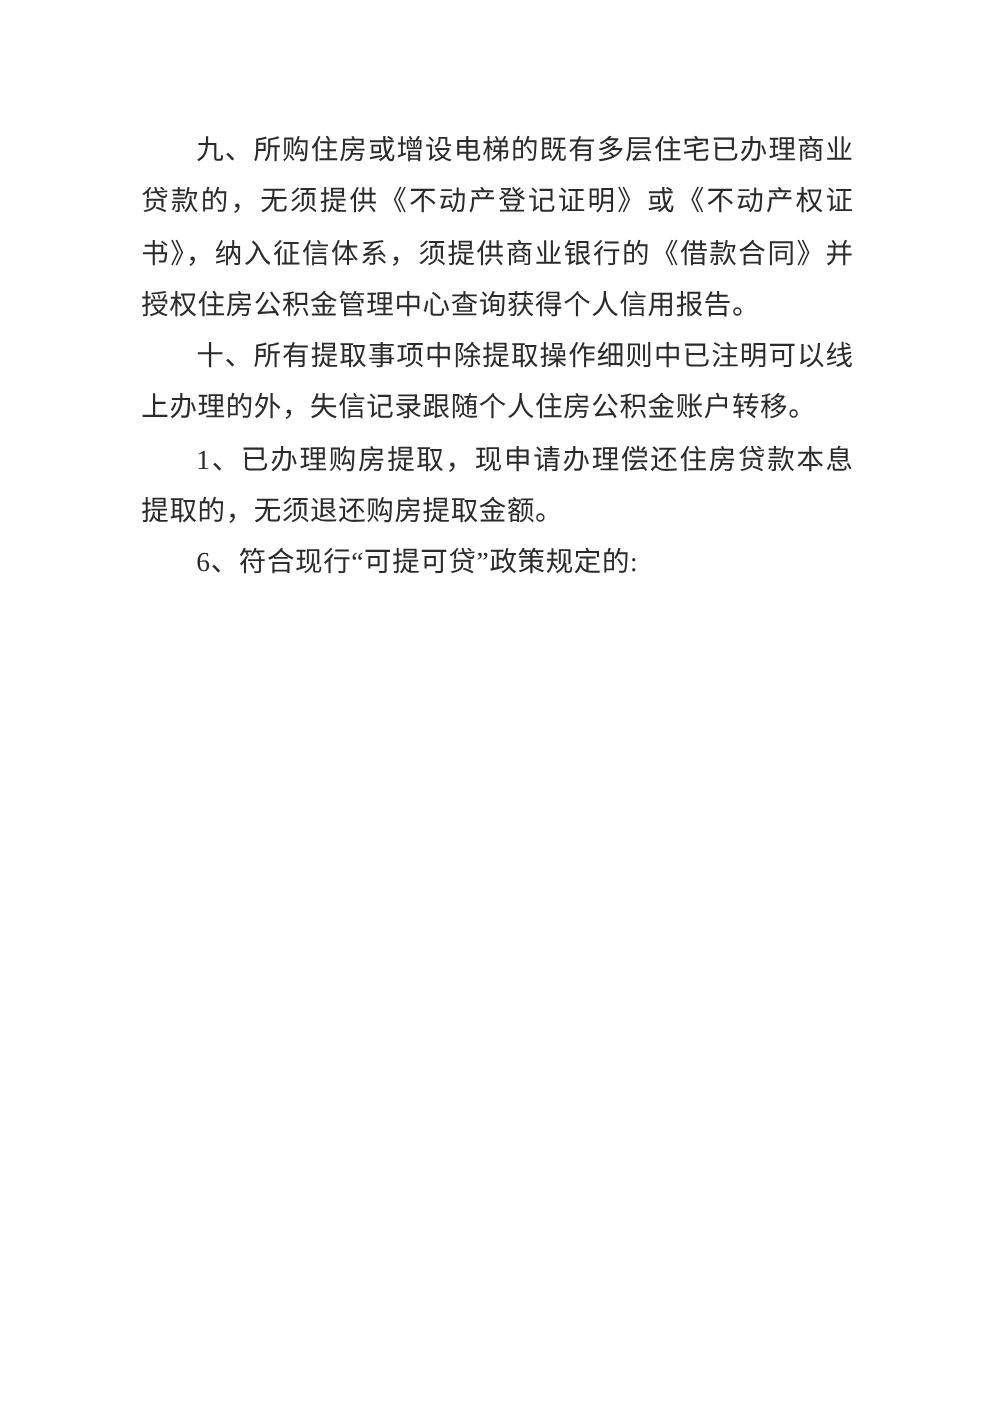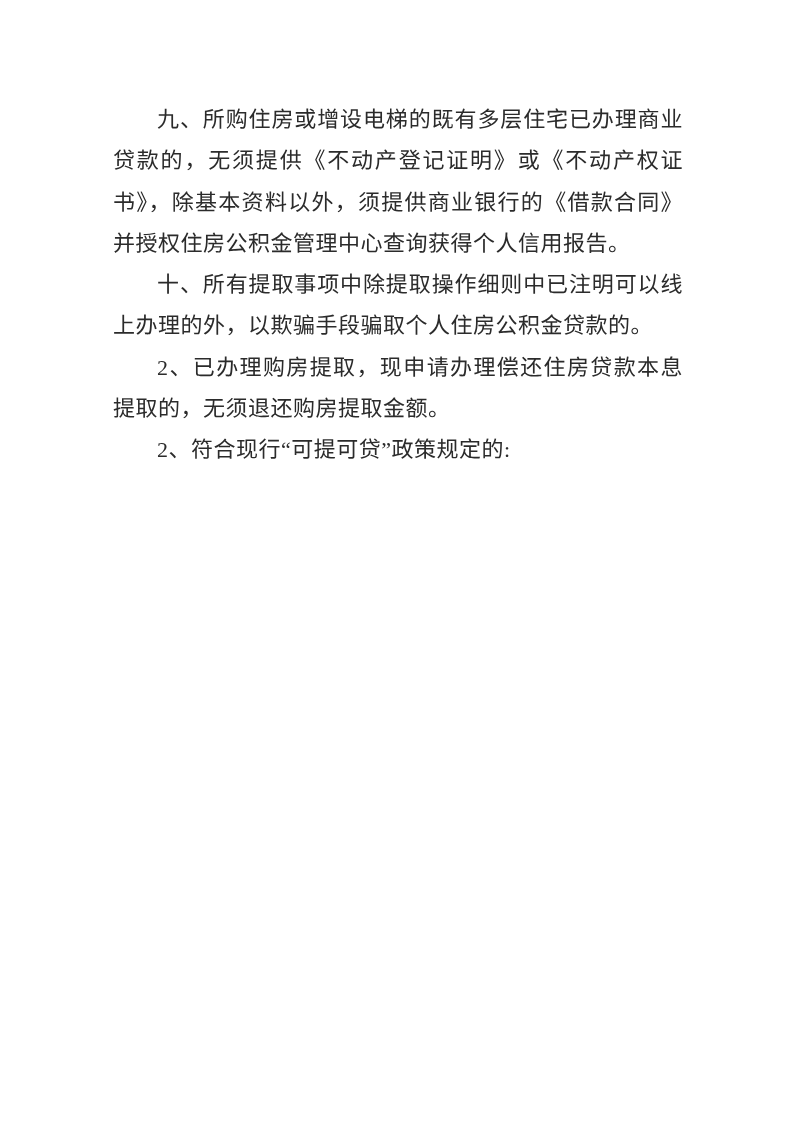--- a/index.html
+++ b/index.html
@@ -33,18 +33,18 @@
     text-indent: 2em;
     word-break: break-all;
     overflow-wrap: anywhere;
   }
 </style>
 </head>
 <body>
 
 <div class="page">
   <div class="content">
-    <p class="para">九、所购住房或增设电梯的既有多层住宅已办理商业贷款的，无须提供《不动产登记证明》或《不动产权证书》，除基本资料以外，须提供商业银行的《借款合同》并授权住房公积金管理中心查询获得个人信用报告。</p>
-    <p class="para">十、所有提取事项中除提取操作细则中已注明可以线上办理的外，以欺骗手段骗取个人住房公积金贷款的。</p>
-    <p class="para">2、已办理购房提取，现申请办理偿还住房贷款本息提取的，无须退还购房提取金额。</p>
-    <p class="para">2、符合现行“可提可贷”政策规定的:</p>
+    <p class="para">九、所购住房或增设电梯的既有多层住宅已办理商业贷款的，无须提供《不动产登记证明》或《不动产权证书》，纳入征信体系，须提供商业银行的《借款合同》并授权住房公积金管理中心查询获得个人信用报告。</p>
+    <p class="para">十、所有提取事项中除提取操作细则中已注明可以线上办理的外，失信记录跟随个人住房公积金账户转移。</p>
+    <p class="para">1、已办理购房提取，现申请办理偿还住房贷款本息提取的，无须退还购房提取金额。</p>
+    <p class="para">6、符合现行“可提可贷”政策规定的:</p>
   </div>
 </div>
 
 </body></html>

